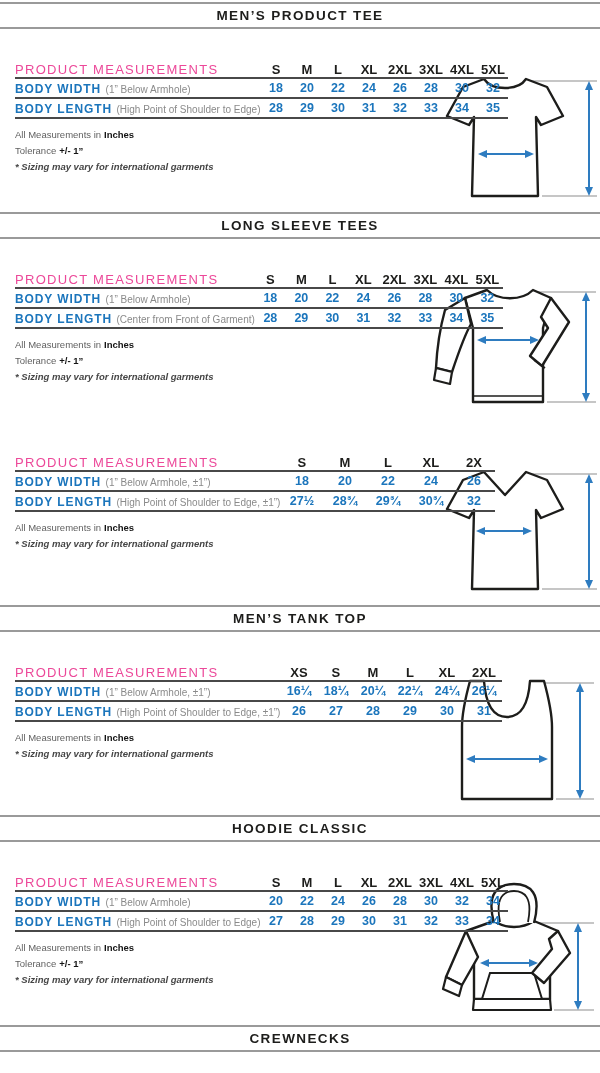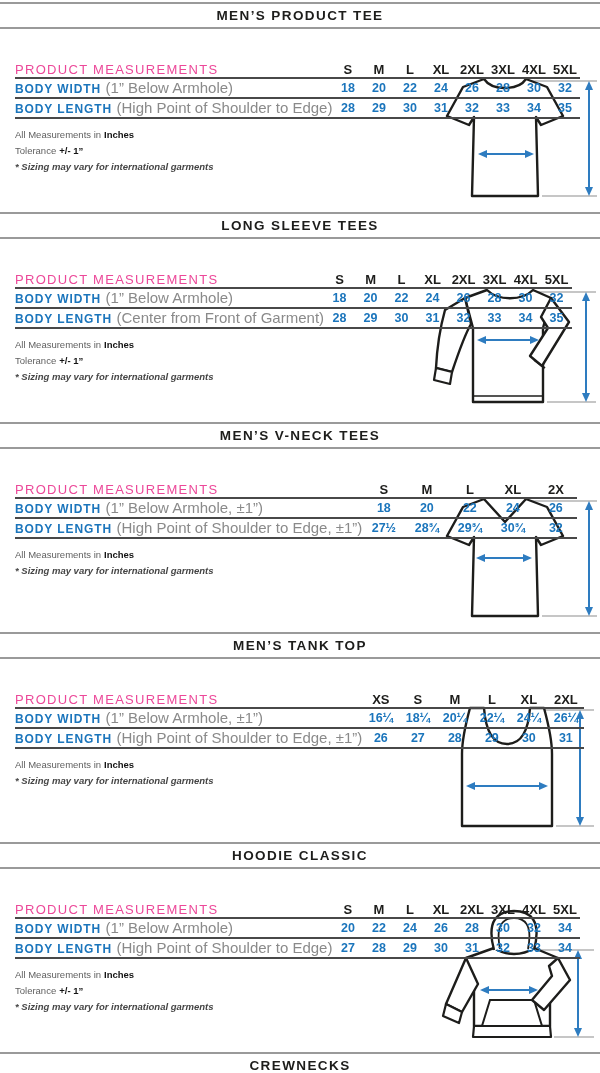--- a/index.html
+++ b/index.html
@@ -15,21 +15,21 @@
   tbody tr{border-bottom:2px solid #484848;}
   thead th{padding:3px 0 4px 0;}
   tbody td{padding:4px 0;}
   .size-col{text-align:center;font-weight:bold;}
   thead .size-col{color:#1d1d1b;font-size:13px;}
   td.size-col{color:#1b75bc;font-size:12.5px;}
   .cols-8 .size-col{width:31px;}
   .cols-6 .size-col{width:37px;margin-left:48px;}
   .cols-5 .size-col{width:43px;}
   .row-label{color:#1b75bc;font-weight:bold;font-size:12px;letter-spacing:0.9px;}
-  .row-sub{color:#8a8a8a;font-size:15px;font-weight:normal;}
+  .row-sub{color:#8a8a8a;font-size:10px;font-weight:normal;}
   .notes{margin-top:10px;}
   .note{margin:0 8px 5px 0;font-size:9.5px;color:#5f5f5f;}
   .nb{color:#141414;margin-left:3px;}
   .note.sizing{font-weight:bold;font-style:italic;color:#454545;}
   .garment{position:absolute;top:4px;right:0;z-index:1;}
   .hidden-defs{position:absolute;width:0;height:0;overflow:hidden;}
 </style>
 </head>
 <body>
 
@@ -257,23 +257,20 @@
       </table>
       <div class="notes">
         <p class="note"><span>All Measurements in</span><b class="nb">Inches</b></p>
         <p class="note"><span>Tolerance</span><b class="nb">+/- 1”</b></p>
         <p class="note sizing">* Sizing may vary for international garments</p>
       </div>
     </div>
   </section>
 
   <section class="section">
-    <div class="section-header">
-      <h2 class="section-title">MEN’S V-NECK TEES</h2>
-    </div>
     <div class="section-body">
       <svg class="garment" viewBox="0 0 170 150" width="170" height="150" xmlns="http://www.w3.org/2000/svg">
         <use href="#g-vneck" xlink:href="#g-vneck"></use>
       </svg>
       <table class="size-table cols-5">
         <thead>
           <tr>
             <th class="label-col">PRODUCT MEASUREMENTS</th>
           <th class="size-col">S</th>
                 <th class="size-col">M</th>

